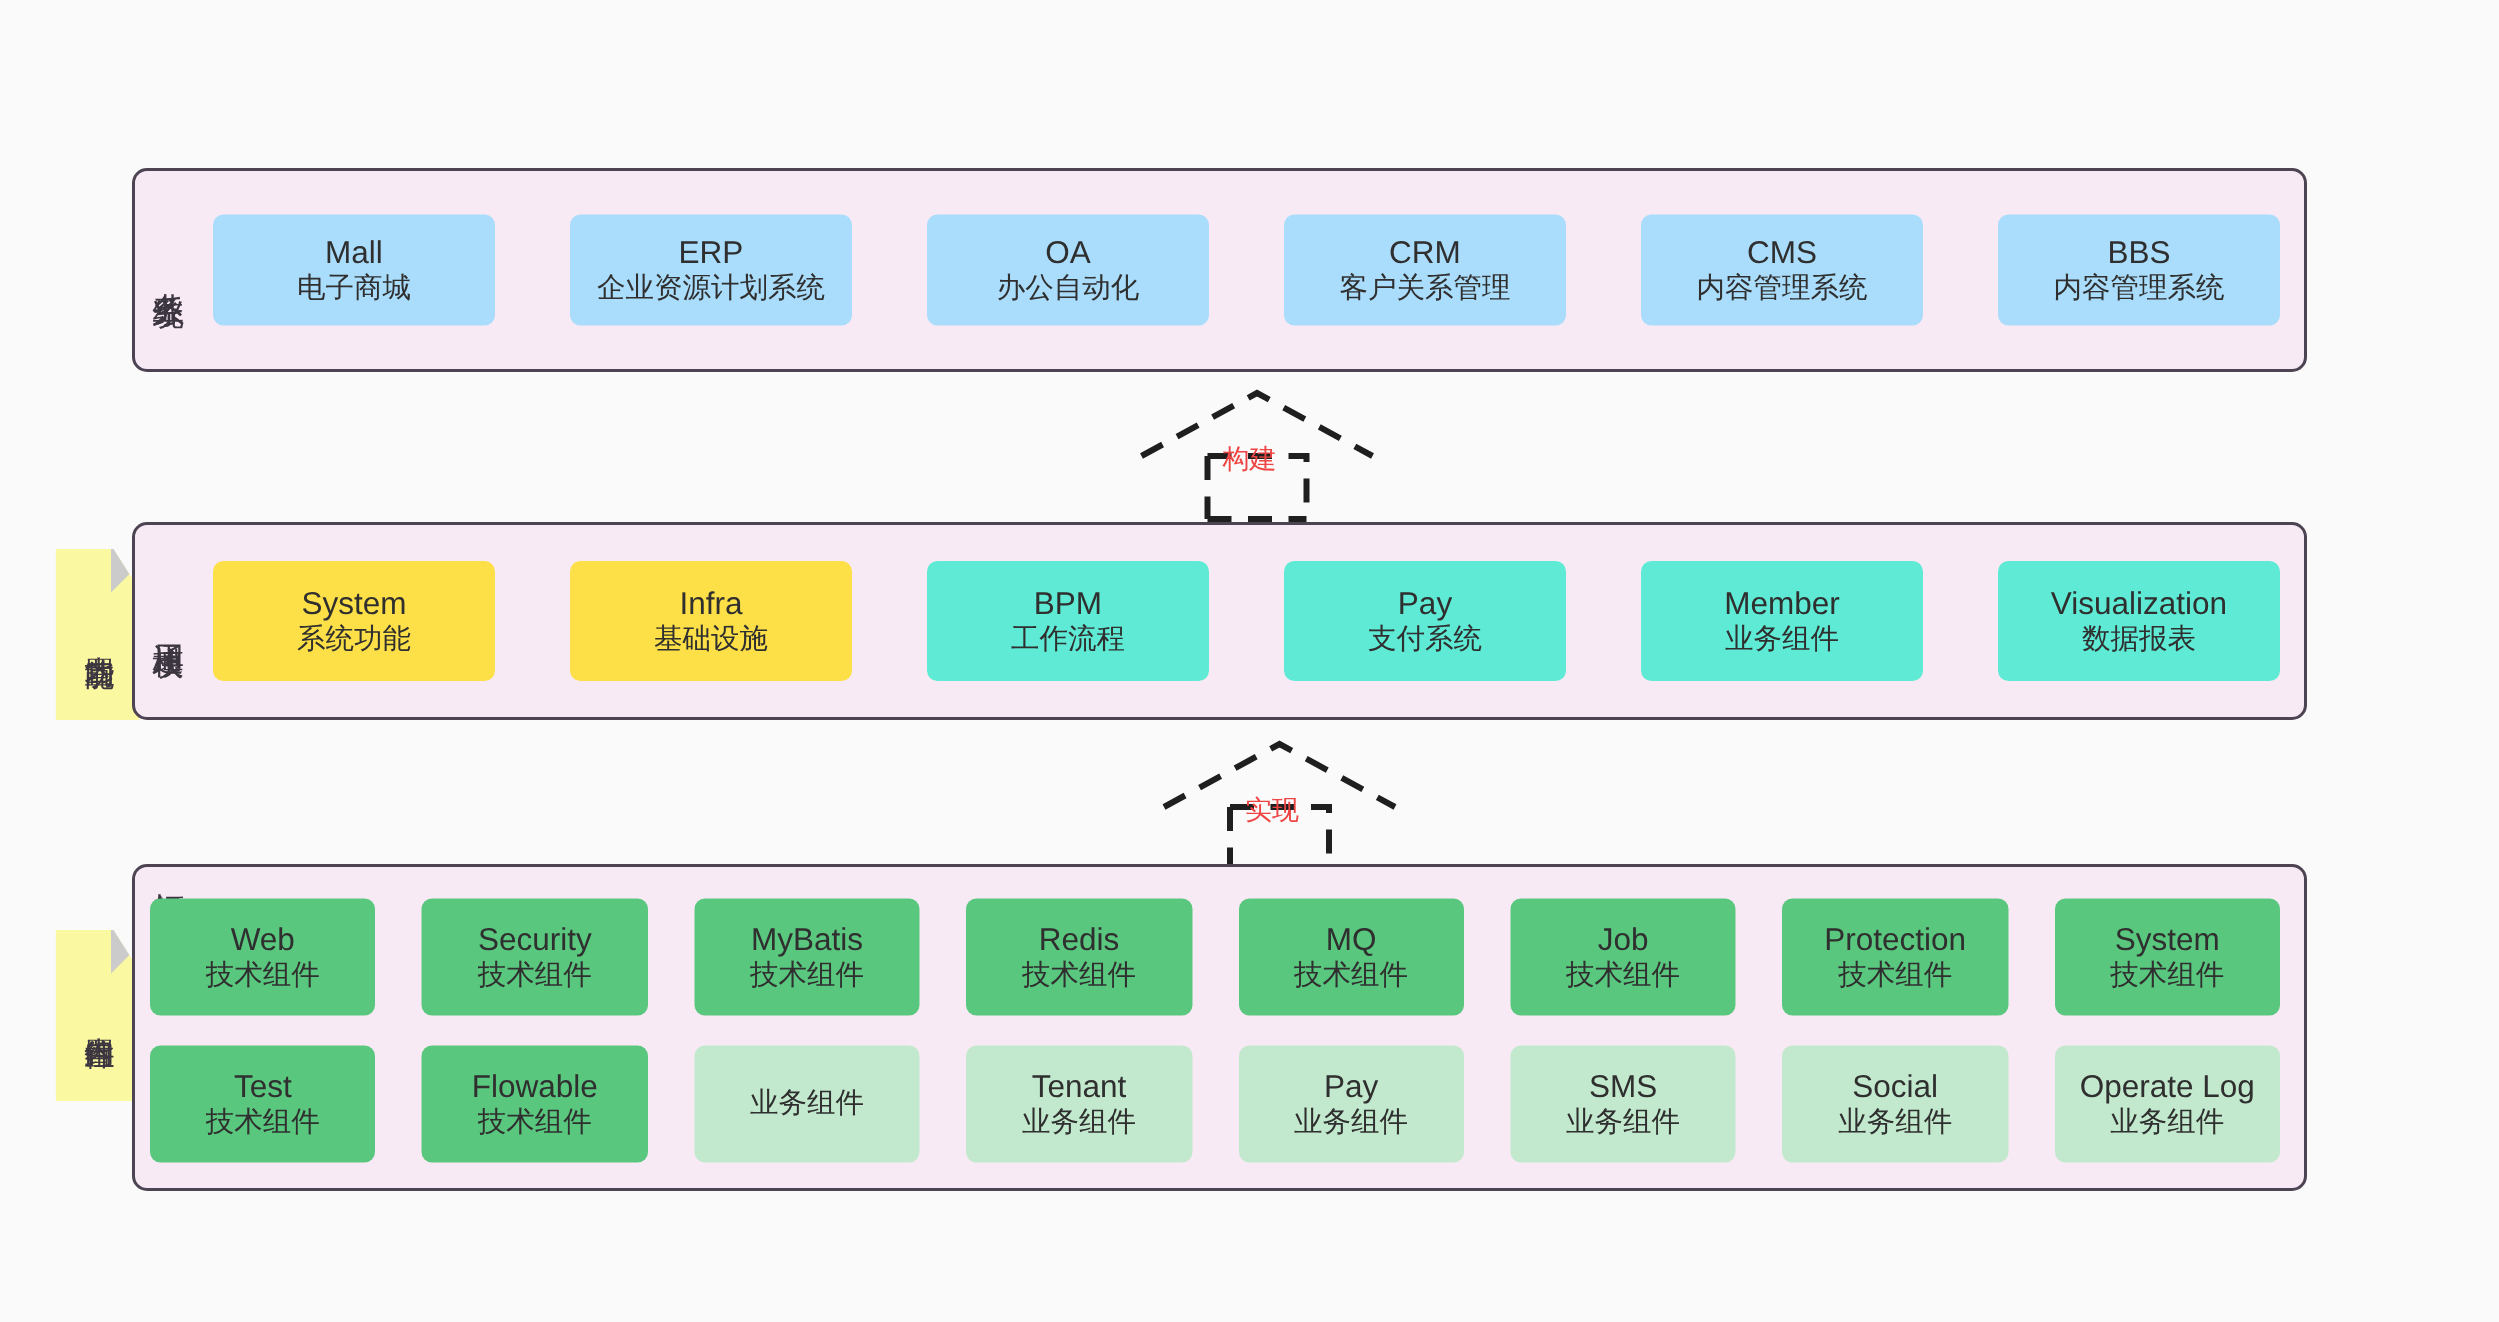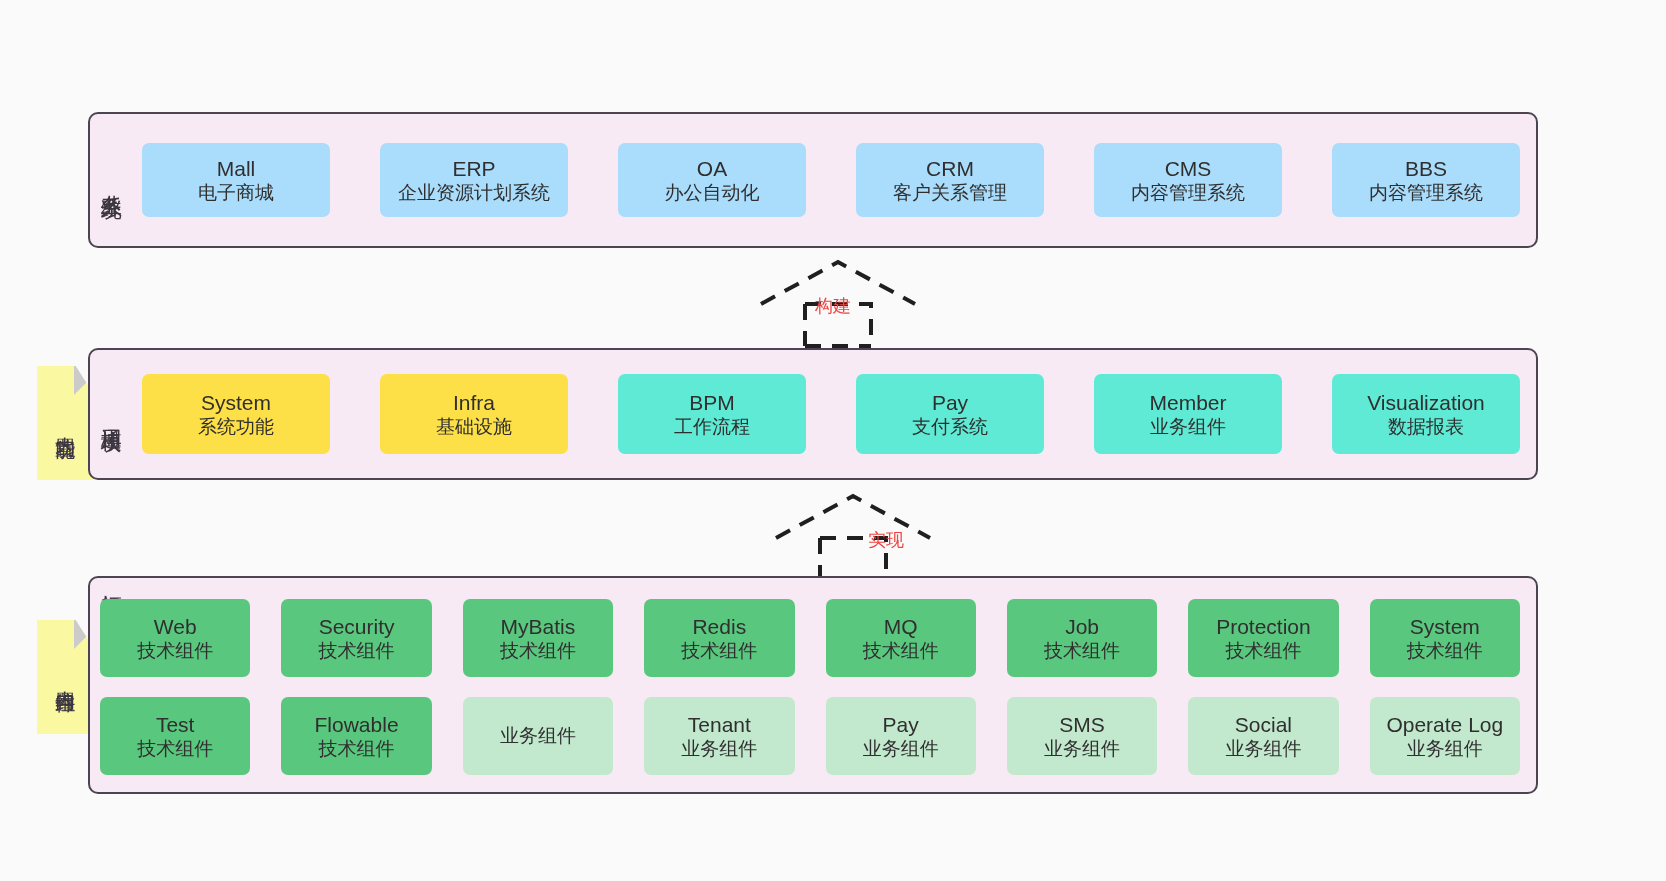--- a/index.html
+++ b/index.html
@@ -146,21 +146,21 @@
     color: #ef4444;
     white-space: nowrap;
     background: transparent;
     user-select: none;
   }
 
   #arrow-build   { left: 748px; top: 256px; width: 180px; height: 90px; }
   #arrow-build .gen-label { left: 67px; top: 38px; }
 
   #arrow-impl    { left: 763px; top: 490px; width: 180px; height: 90px; }
-  #arrow-impl .gen-label { left: 67px; top: 38px; margin-left: 38px; }
+  #arrow-impl .gen-label { left: 67px; top: 38px; }
 </style>
 </head>
 <body>
 
 <div id="canvas">
 
   <div class="layer" id="layer-business">
     <div class="layer-title">业务系统</div>
     <div class="layer-body">
       <div class="row">

